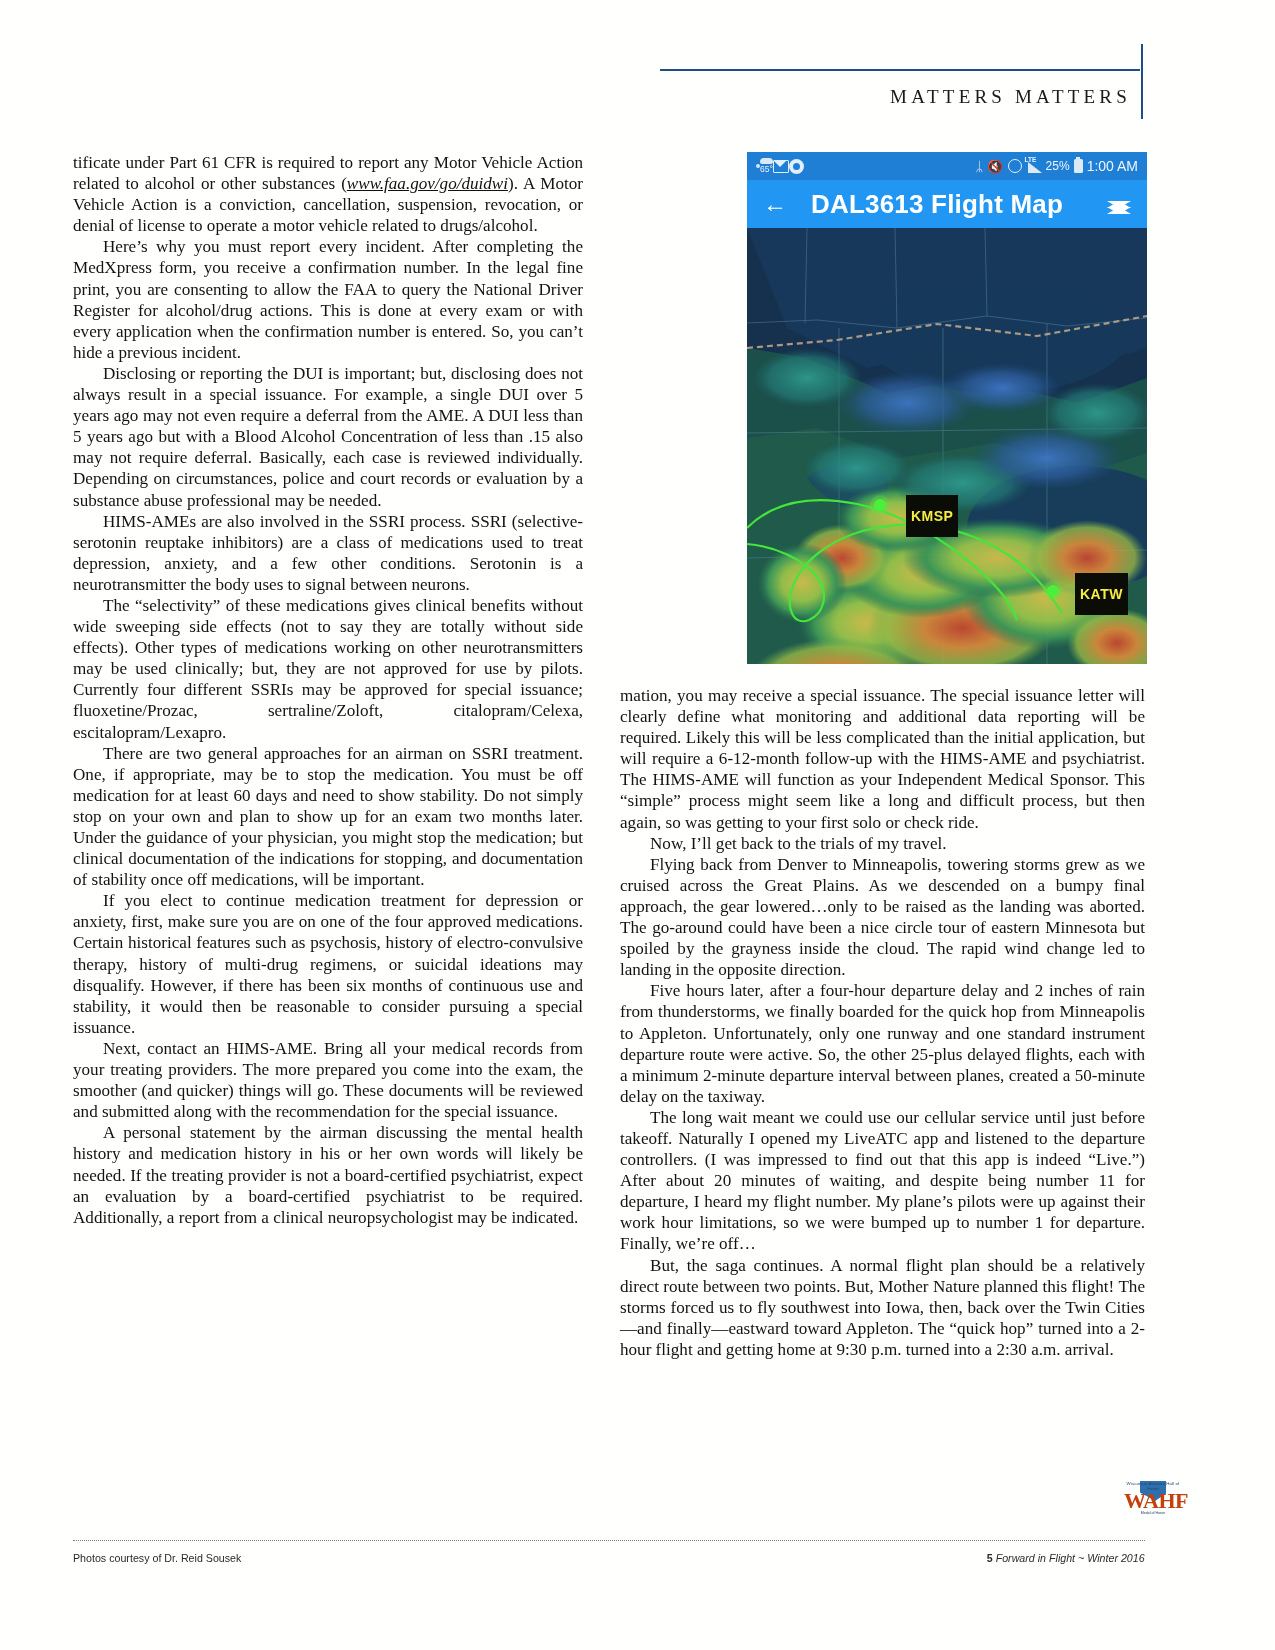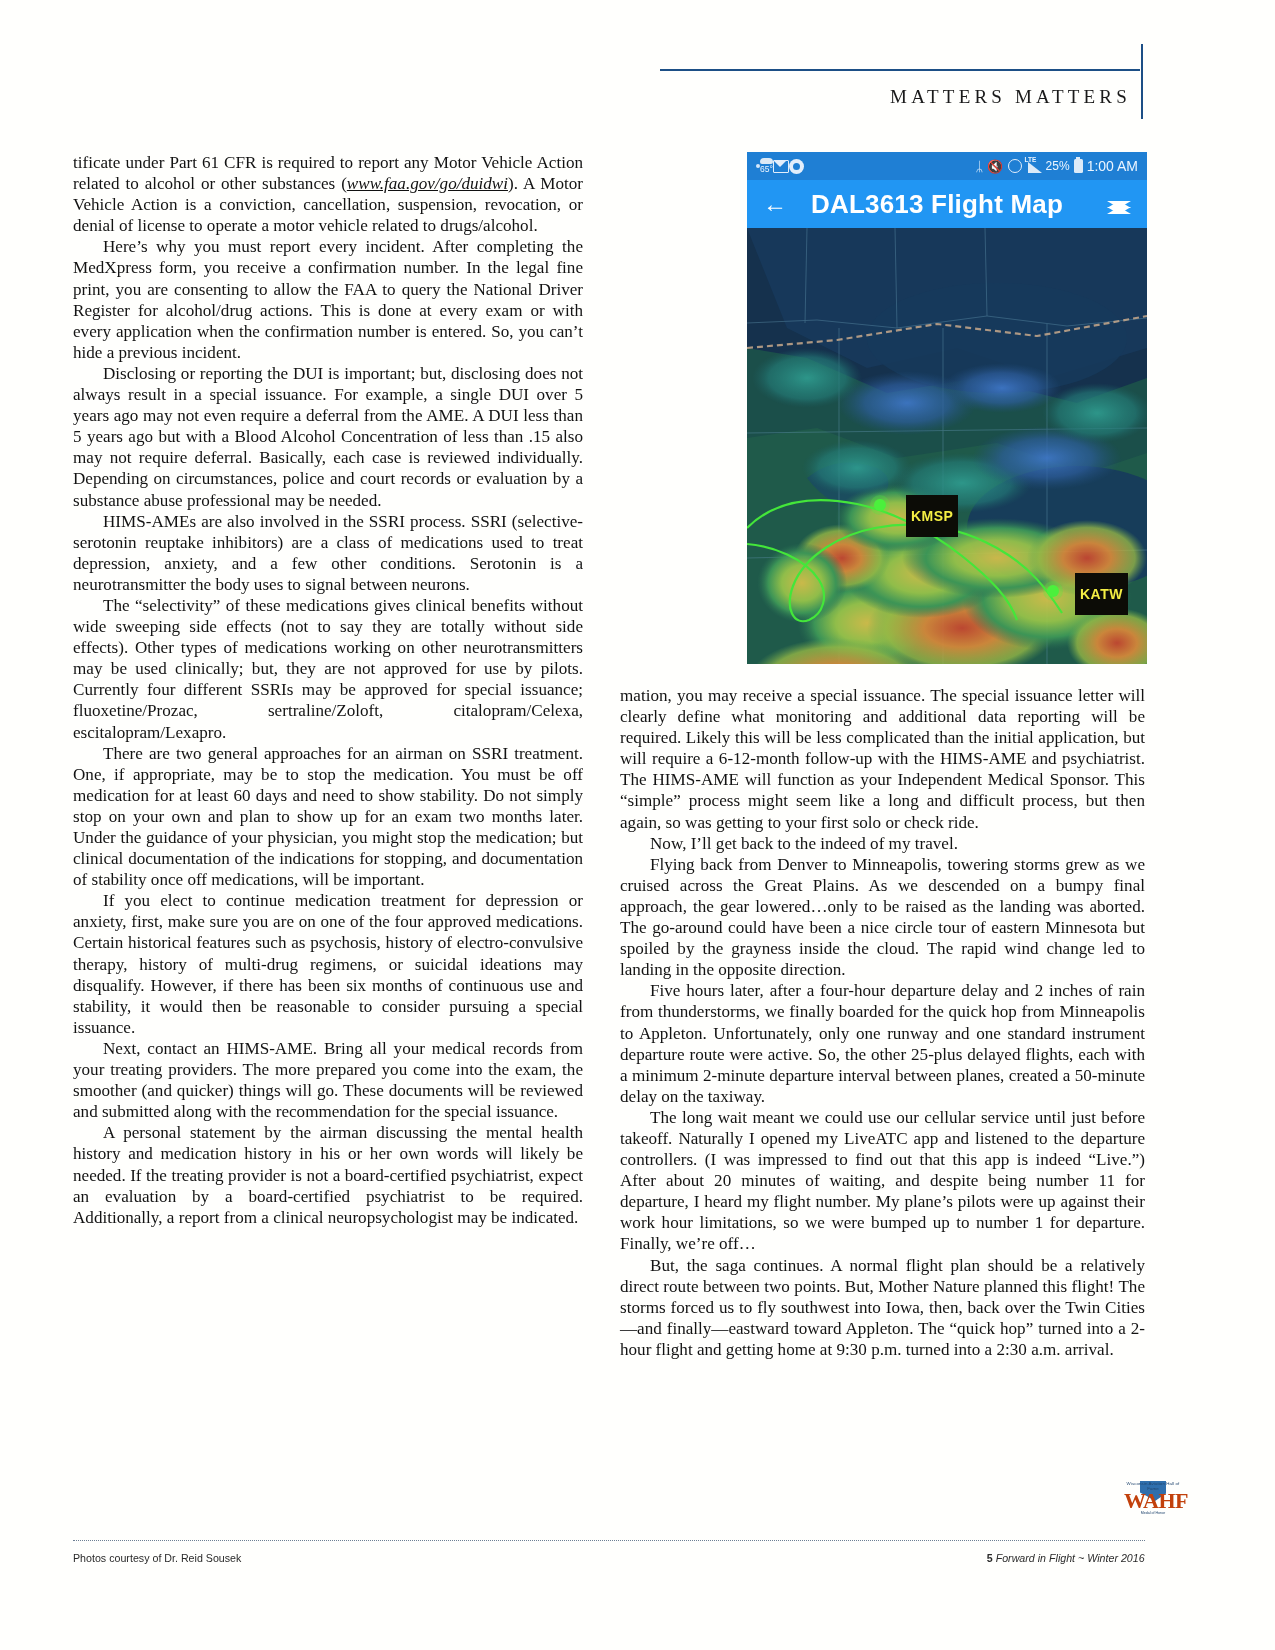--- a/index.html
+++ b/index.html
@@ -258,21 +258,21 @@
       <circle cx="306" cy="363" r="10" fill="#4cf03c" opacity=".28"></circle>
     </svg>
 
     <div class="apt" style="left:159px;top:267px;">KMSP</div>
     <div class="apt" style="left:328px;top:335px;margin-top:10px;">KATW</div>
   </div>
 </div>
 
 <div class="col col-right-lower">
   <p class="noindent">mation, you may receive a special issuance. The special issuance letter will clearly define what monitoring and additional data reporting will be required. Likely this will be less complicated than the initial application, but will require a 6-12-month follow-up with the HIMS-AME and psychiatrist. The HIMS-AME will function as your Independent Medical Sponsor. This “simple” process might seem like a long and difficult process, but then again, so was getting to your first solo or check ride.</p>
-  <p>Now, I’ll get back to the indeed of my travel.</p>
+  <p>Now, I’ll get back to the trials of my travel.</p>
   <p>Flying back from Denver to Minneapolis, towering storms grew as we cruised across the Great Plains. As we descended on a bumpy final approach, the gear lowered…only to be raised as the landing was aborted. The go-around could have been a nice circle tour of eastern Minnesota but spoiled by the grayness inside the cloud. The rapid wind change led to landing in the opposite direction.</p>
   <p>Five hours later, after a four-hour departure delay and 2 inches of rain from thunderstorms, we finally boarded for the quick hop from Minneapolis to Appleton. Unfortunately, only one runway and one standard instrument departure route were active. So, the other 25-plus delayed flights, each with a minimum 2-minute departure interval between planes, created a 50-minute delay on the taxiway.</p>
   <p>The long wait meant we could use our cellular service until just before takeoff. Naturally I opened my LiveATC app and listened to the departure controllers. (I was impressed to find out that this app is indeed “Live.”) After about 20 minutes of waiting, and despite being number 11 for departure, I heard my flight number. My plane’s pilots were up against their work hour limitations, so we were bumped up to number 1 for departure. Finally, we’re off…</p>
   <p>But, the saga continues. A normal flight plan should be a relatively direct route between two points. But, Mother Nature planned this flight! The storms forced us to fly southwest into Iowa, then, back over the Twin Cities—and   finally—eastward toward Appleton. The “quick hop” turned into a 2-hour flight and getting home at 9:30 p.m. turned into a 2:30 a.m. arrival.</p>
 </div>
 
 <div class="wahf">
   <div class="shield"></div>
   <div class="tiny">Wisconsin Aviation Hall of Fame</div>
   <div class="word">WAHF</div>

